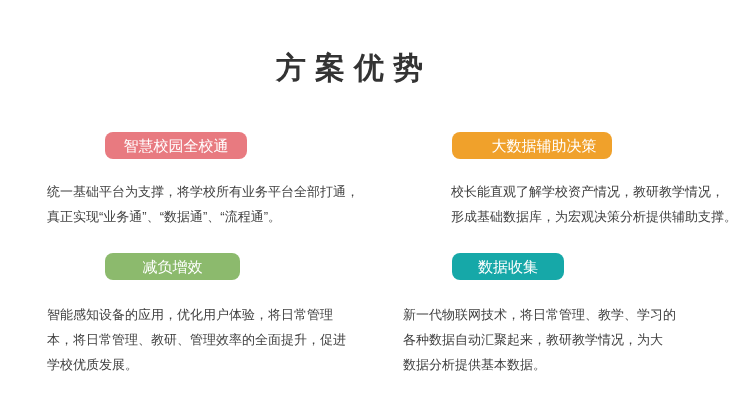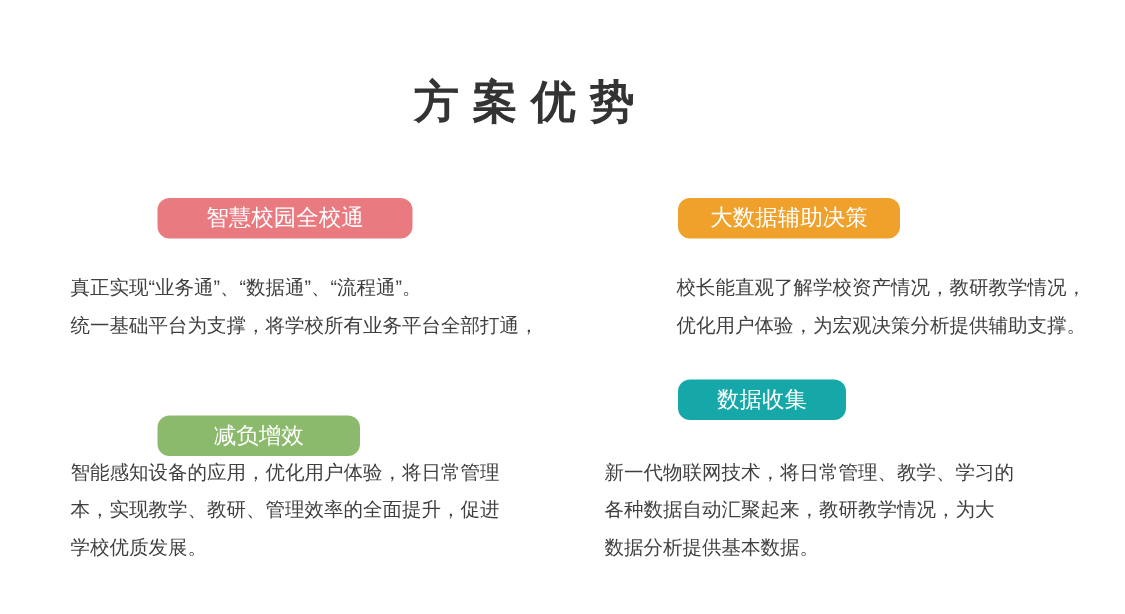--- a/index.html
+++ b/index.html
@@ -31,22 +31,22 @@
   .badge {
     position: absolute;
     height: 27px;
     line-height: 27px;
     border-radius: 8px;
     text-align: center;
     color: #ffffff;
     font-size: 15px;
     font-weight: 400;
   }
-  .badge-1 { left: 105px; top: 132px; width: 170px; }
-  .badge-2 { left: 452px; top: 132px; width: 148px; }
+  .badge-1 { left: 105px; top: 132px; width: 142px; }
+  .badge-2 { left: 452px; top: 132px; width: 136px; padding-left: 24px; }
   .badge-3 { left: 105px; top: 253px; width: 135px; }
   .badge-4 { left: 452px; top: 253px; width: 112px; }
   .para {
     position: absolute;
     font-size: 13px;
     line-height: 25px;
     color: #3f3f3f;
     letter-spacing: 0;
     white-space: nowrap;
   }
@@ -57,34 +57,34 @@
 </style>
 </head>
 <body>
 
 <div class="slide">
 
   <div class="title">方案优势</div>
 
   <div class="badge badge-1" style="background-color: rgb(232, 122, 128);">智慧校园全校通</div>
   <div class="para para-1">
+    <div>统一基础平台为支撑，将学校所有业务平台全部打通，</div>
     <div>真正实现“业务通”、“数据通”、“流程通”。</div>
-    <div>统一基础平台为支撑，将学校所有业务平台全部打通，</div>
   </div>
 
   <div class="badge badge-2" style="background-color: rgb(240, 161, 43);">大数据辅助决策</div>
   <div class="para para-2">
     <div>校长能直观了解学校资产情况，教研教学情况，</div>
-    <div>优化用户体验，为宏观决策分析提供辅助支撑。</div>
+    <div>形成基础数据库，为宏观决策分析提供辅助支撑。</div>
   </div>
 
-  <div class="badge badge-3" style="background-color: rgb(140, 186, 109); margin-top: 24px;">减负增效</div>
+  <div class="badge badge-3" style="background-color: rgb(140, 186, 109);">减负增效</div>
   <div class="para para-3">
     <div>智能感知设备的应用，优化用户体验，将日常管理</div>
-    <div>本，实现教学、教研、管理效率的全面提升，促进</div>
+    <div>本，将日常管理、教研、管理效率的全面提升，促进</div>
     <div>学校优质发展。</div>
   </div>
 
   <div class="badge badge-4" style="background-color: rgb(22, 168, 168);">数据收集</div>
   <div class="para para-4">
     <div>新一代物联网技术，将日常管理、教学、学习的</div>
     <div>各种数据自动汇聚起来，教研教学情况，为大</div>
     <div>数据分析提供基本数据。</div>
   </div>
 

